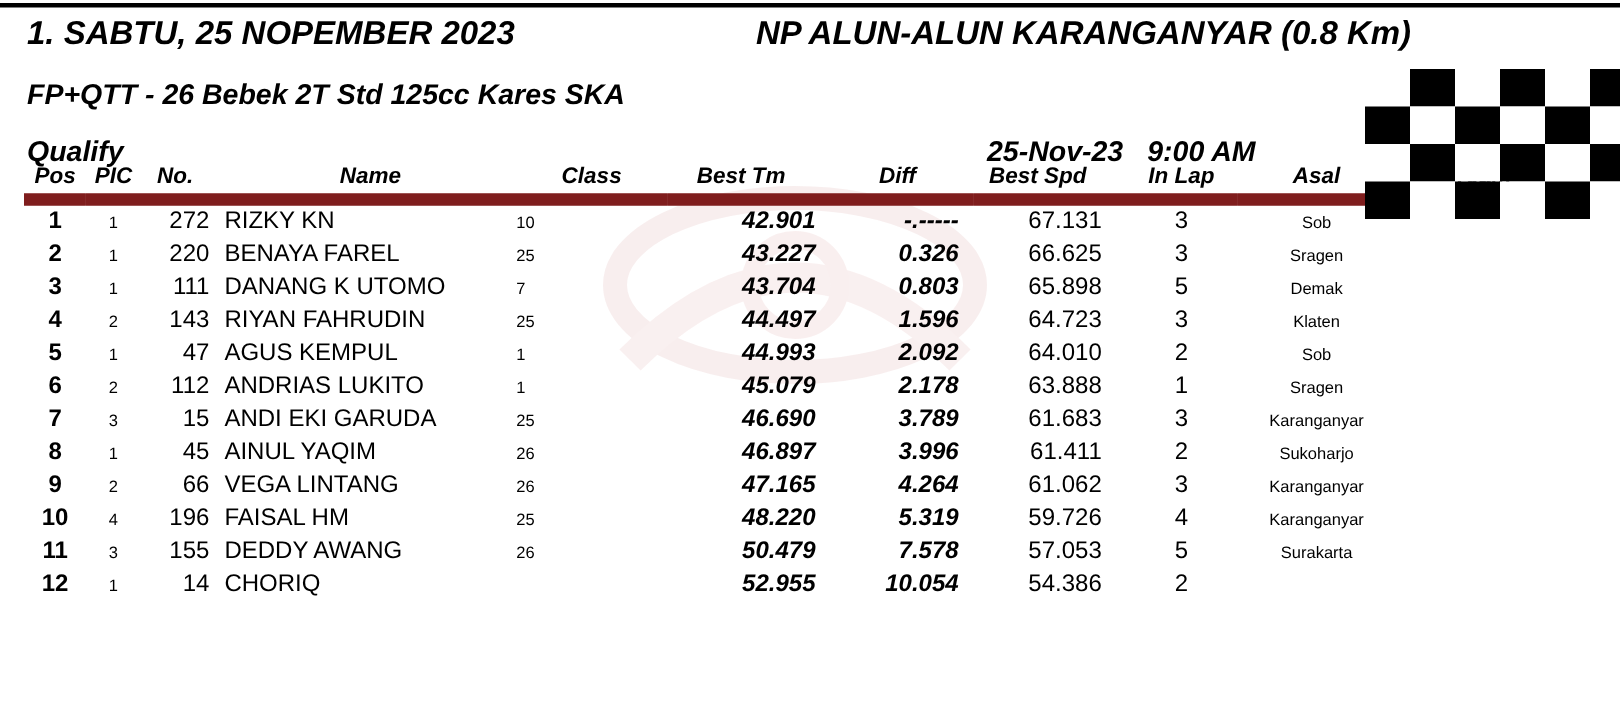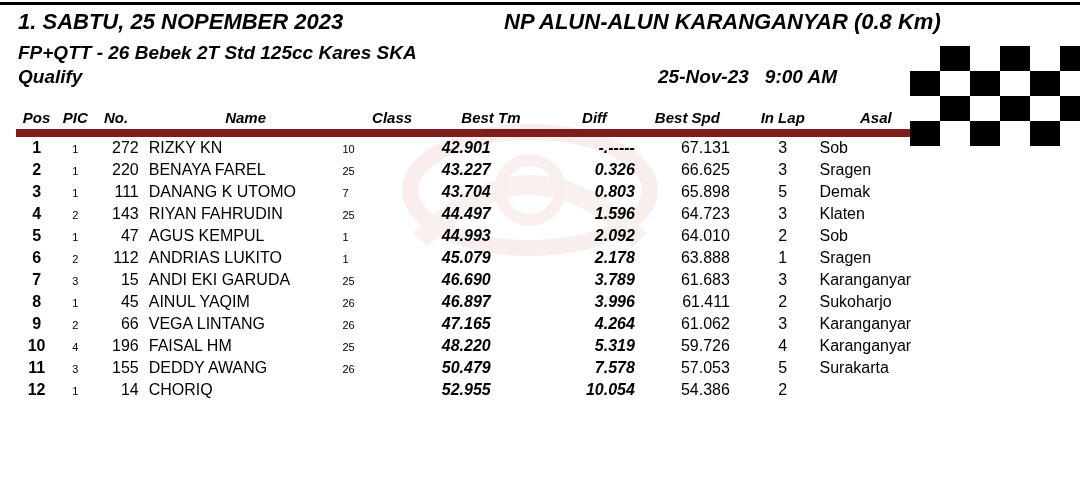--- a/index.html
+++ b/index.html
@@ -62,28 +62,28 @@
     white-space: nowrap;
     display: flex;
     align-items: baseline;
     gap: 46px;
   }
   .line1 .left { width: 440px; }
   .line2 {
     font-size: 19px;
     font-weight: bold;
     font-style: italic;
-    margin-top: 7px;
+    margin-top: 18px;
     white-space: nowrap;
   }
   .line3 {
     font-size: 19px;
     font-weight: bold;
     font-style: italic;
-    margin-top: 2px;
+    margin-top: 16px;
     display: flex;
     align-items: baseline;
     white-space: nowrap;
   }
   .line3 .left { width: 640px; }
   .line3 .dt { font-size: 19px; }
   .line3 .tm { margin-left: 16px; }
 
   
   .flag {
@@ -124,25 +124,25 @@
   table.results tbody td {
     padding: 2px 0 2px 0;
     white-space: nowrap;
     vertical-align: baseline;
   }
   .c-pos   { width: 46px;  text-align: center; font-weight: bold; font-size: 16px; }
   .c-pic   { width: 40px;  text-align: center; font-size: 11px; }
   .c-no    { width: 52px;  text-align: right;  padding-right: 10px !important; font-size: 16px; margin-left: 30px; }
   .c-name  { width: 210px; text-align: left;   font-size: 16px; }
   .c-class { width: 120px; text-align: left;   font-size: 11px; margin-top: 12px; }
-  .c-best  { width: 112px;  font-weight: bold; font-style: italic; font-size: 16px; padding-right: 14px !important;}
+  .c-best  { width: 112px; text-align: right;  font-weight: bold; font-style: italic; font-size: 16px; padding-right: 14px !important;}
   .c-diff  { width: 92px;  text-align: right;  font-weight: bold; font-style: italic; font-size: 16px; padding-right: 10px !important;}
   .c-spd   { width: 92px;  text-align: right;  font-size: 16px; padding-right: 16px !important;}
   .c-lap   { width: 84px;  text-align: center; font-size: 16px; }
-  .c-asal  { width: 120px; text-align: left;   font-size: 16px; }
+  .c-asal  { width: 120px; text-align: center;   font-size: 11px; }
   .c-team  { width: 140px; text-align: left;   font-size: 12px; }
 
   thead .h-pos   { text-align: center; }
   thead .h-pic   { text-align: center; font-size: 12px; }
   thead .h-no    { text-align: right; padding-right: 10px; }
   thead .h-name  { text-align: left; padding-left: 8px;}
   thead .h-class { text-align: left; padding-left: 14px;}
   thead .h-best  { text-align: right; padding-right: 22px;}
   thead .h-diff  { text-align: right; padding-right: 14px;}
   thead .h-spd   { text-align: right; padding-right: 12px; margin-top: 16px;}

